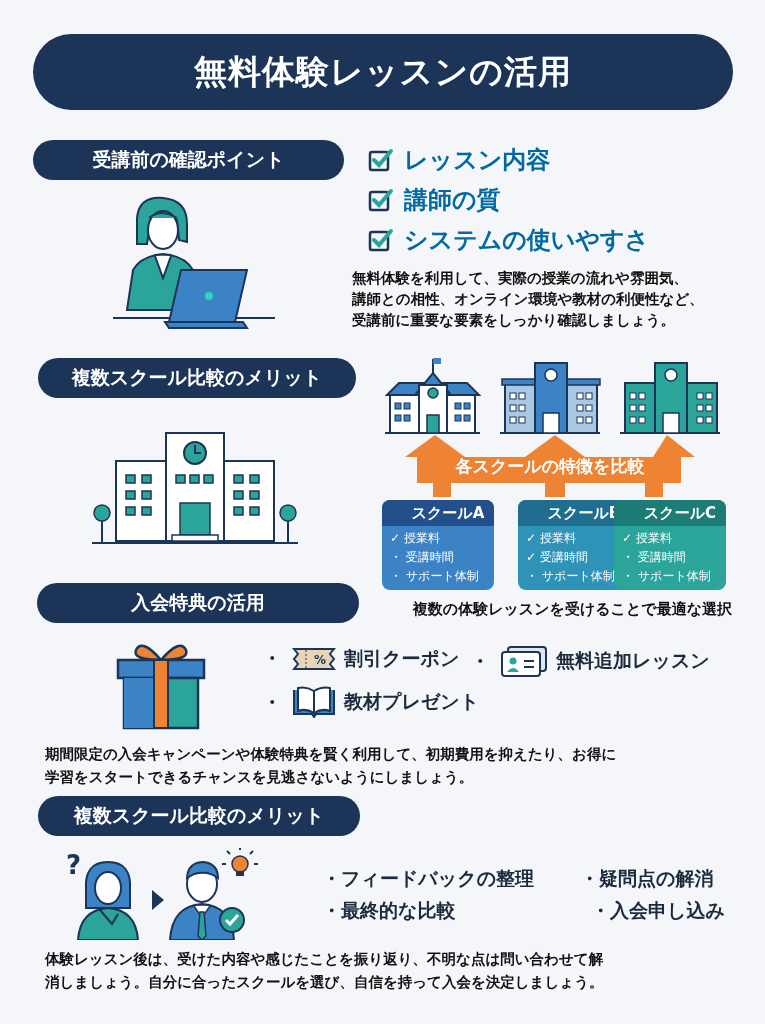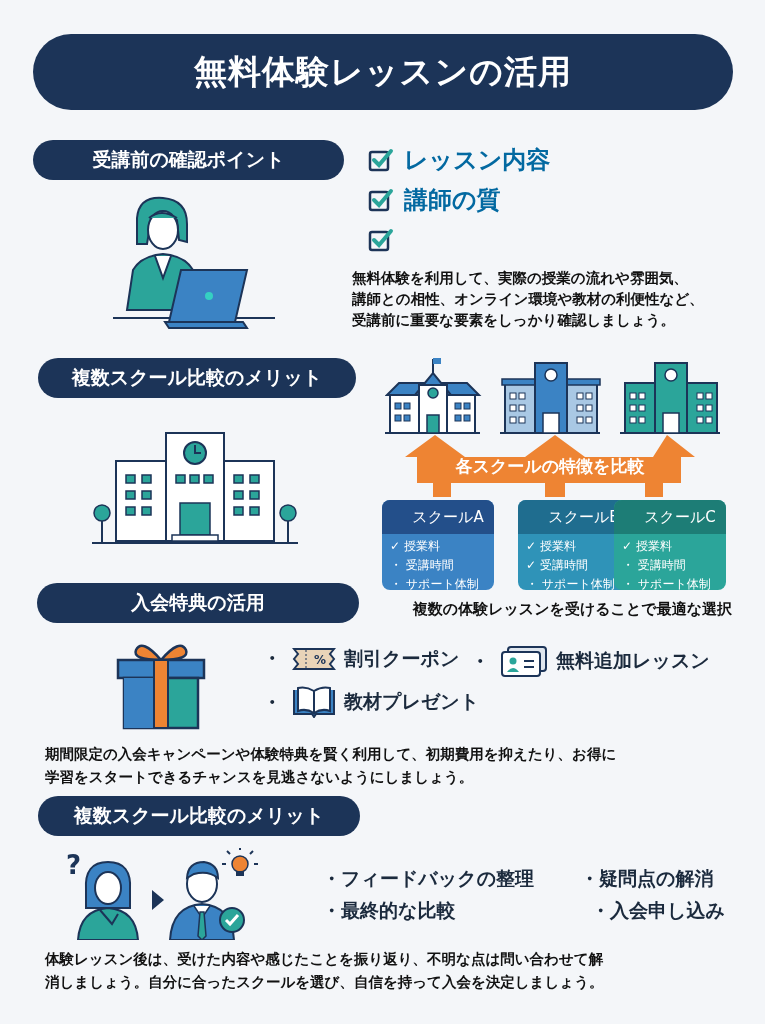--- a/index.html
+++ b/index.html
@@ -16,21 +16,21 @@
     background: #1c3458; color: #fff; font-weight: bold; font-size: 19px;
     border-radius: 22px; display: flex; align-items: center; justify-content: center;
     height: 40px;
   }
   .check-row { display: flex; align-items: center; font-size: 24px; font-weight: bold; color: #0369a1; height: 40px; }
   .check-row svg { margin-right: 10px; }
   .para { font-size: 14.5px; font-weight: bold; line-height: 21px; color: #111; }
   .school-card {
     width: 112px; height: 90px; border-radius: 8px; overflow: hidden; color: #fff;
   }
-  .school-card .hd { height: 34px; font-weight: normal; font-size: 15px; display: flex; align-items: center; justify-content: center; padding-left: 20px; }
+  .school-card .hd { height: 26px; font-weight: bold; font-size: 15px; display: flex; align-items: center; justify-content: center; padding-left: 20px; }
   .school-card ul { list-style: none; padding: 3px 12px 0 8px; font-size: 12px; line-height: 19px; }
   .benefit-row { display: flex; align-items: center; font-size: 19px; font-weight: bold; color: #1b2a3d; }
   .benefit-row .dot { margin: 0 10px 0 0; font-size: 20px; }
   .after-list { font-size: 19px; font-weight: bold; color: #1b2a3d; line-height: 32px; }
 </style>
 </head>
 <body>
 
 <div class="abs main-title">無料体験レッスンの活用</div>
 
@@ -67,20 +67,21 @@
       <rect x="2" y="5" width="18" height="18" rx="2" fill="none" stroke="#1c3458" stroke-width="2.5"></rect>
       <path d="M6 13 L11 18 L23 4" fill="none" stroke="#2ba59a" stroke-width="4" stroke-linecap="round"></path>
     </svg>
     <span>講師の質</span>
   </div>
   <div class="check-row">
     <svg width="26" height="26" viewBox="0 0 26 26">
       <rect x="2" y="5" width="18" height="18" rx="2" fill="none" stroke="#1c3458" stroke-width="2.5"></rect>
       <path d="M6 13 L11 18 L23 4" fill="none" stroke="#2ba59a" stroke-width="4" stroke-linecap="round"></path>
     </svg>
+    <span>システムの使いやすさ</span>
   </div>
 </div>
 
 <div class="abs para" style="left:352px; top:268px; width:400px;">
   <div>無料体験を利用して、実際の授業の流れや雰囲気、</div>
   <div>講師との相性、オンライン環境や教材の利便性など、</div>
   <div>受講前に重要な要素をしっかり確認しましょう。</div>
 </div>
 
 <div class="abs sec-pill" style="left:38px; top:358px; width:318px;">複数スクール比較のメリット</div>

